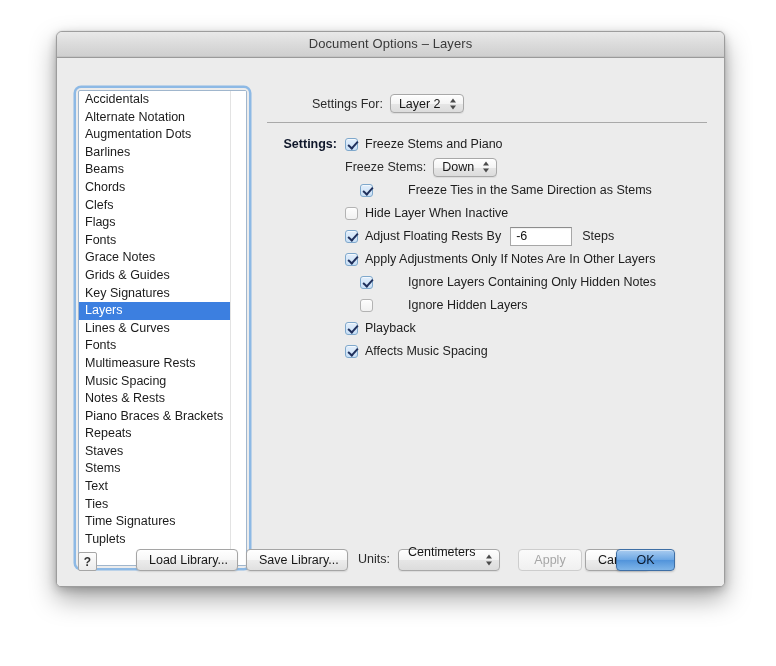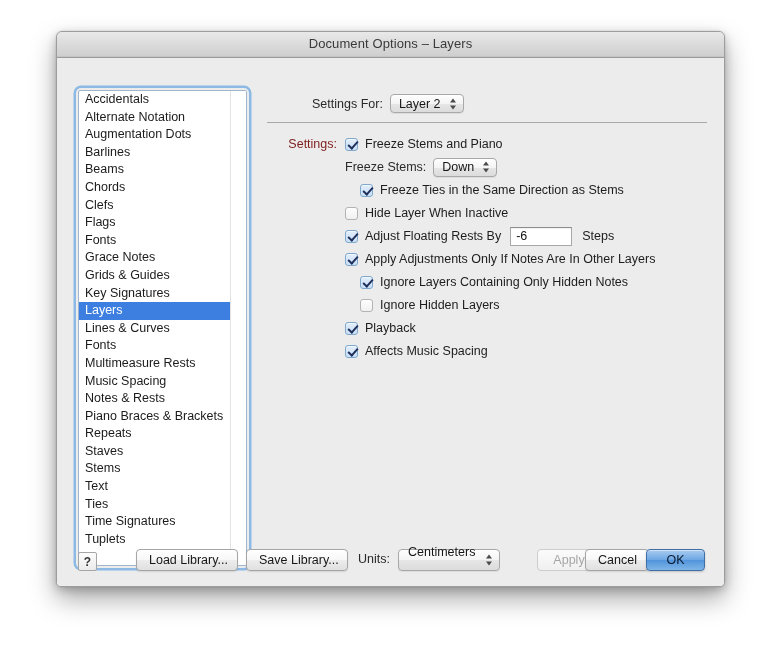--- a/index.html
+++ b/index.html
@@ -200,25 +200,26 @@
   .opt-row {
     display: flex;
     align-items: center;
     height: 22px;
     margin-bottom: 1px;
   }
   .settings-caption {
     width: 57px;
     text-align: right;
     font-size: 12.5px;
-    color: #7f1d1d;
+    color: #0f172a;
     margin-right: 8px;
+    font-weight: bold;
   }
   .indent-1 { margin-left: 65px; }
-  .indent-2 { margin-left: 80px; }
+  .indent-2 { margin-left: 80px; gap: 28px; }
 
   
   .cb {
     position: relative;
     width: 13px;
     height: 13px;
     flex: 0 0 13px;
     border-radius: 3px;
     box-sizing: border-box;
     cursor: default;
@@ -347,23 +348,23 @@
   }
   .units-popup {
     position: absolute;
     left: 341px;
     top: 12px;
     margin-left: 0;
     height: 22px;
     padding: 0 24px 16px 9px;
     line-height: 20px;
   }
-  #btn-apply  { left: 480px; width: 64px; }
+  #btn-apply  { left: 461px; width: 64px; }
   #btn-cancel { left: 528px; width: 64px; }
-  #btn-ok     { left: 589px; width: 59px; }
+  #btn-ok     { left: 559px; width: 59px; }
 </style>
 </head>
 <body>
 
 <div id="root">
 
   <div class="window">
 
     <div class="titlebar">
       <div class="title-text">Document Options – Layers</div>

